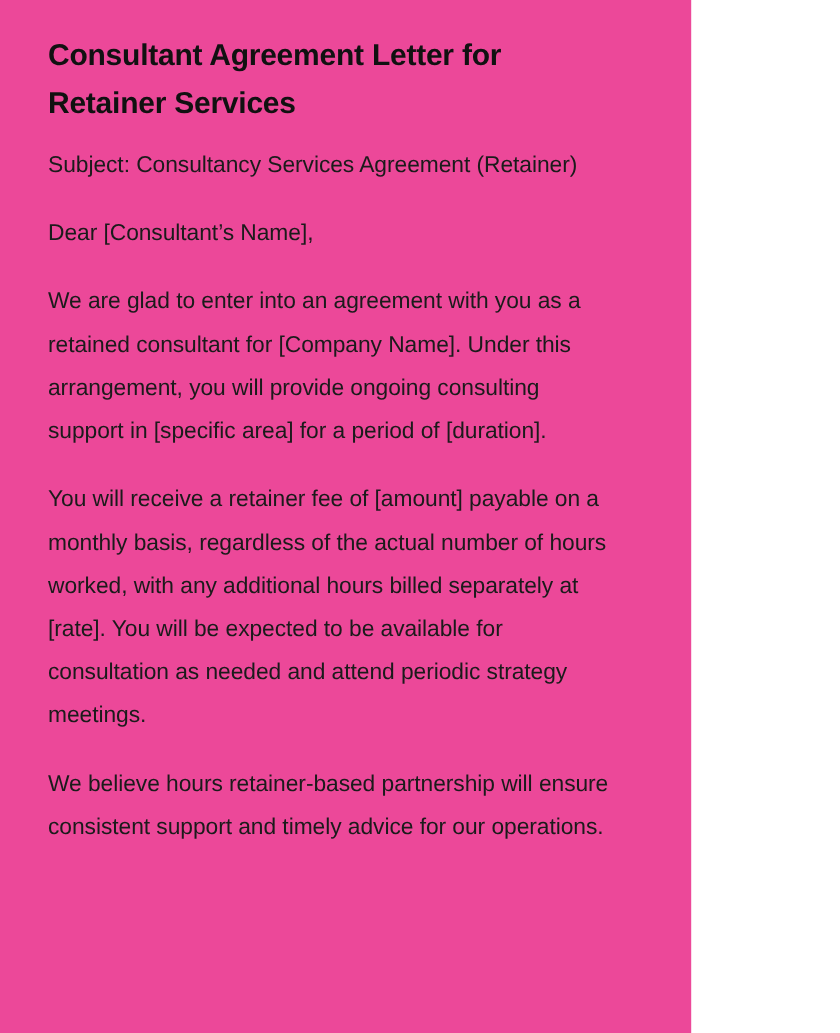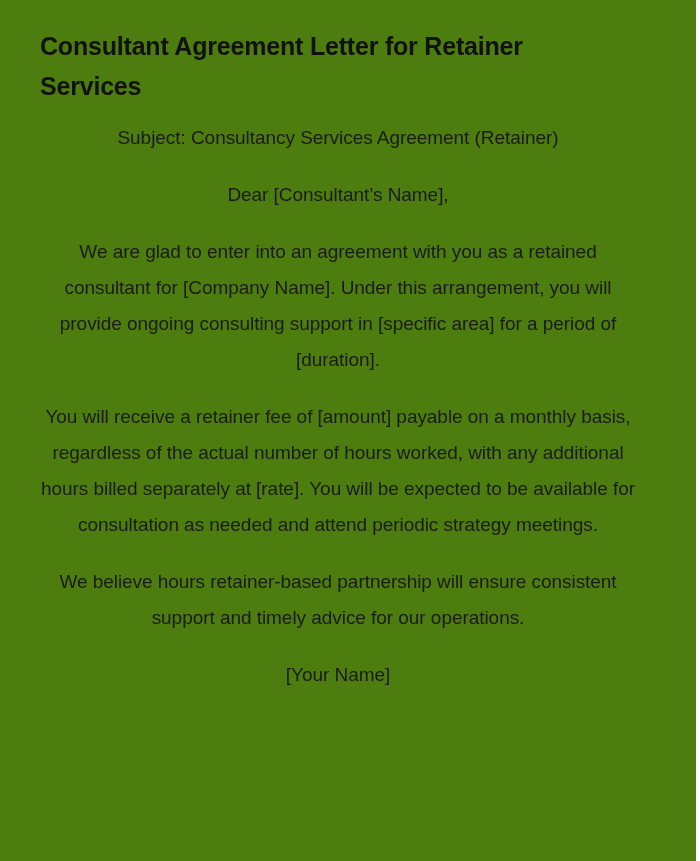--- a/index.html
+++ b/index.html
@@ -9,24 +9,24 @@
   }
   body {
     width: 700px;
     height: 861px;
     overflow: hidden;
     font-family: "Liberation Sans", "DejaVu Sans", sans-serif;
     -webkit-font-smoothing: antialiased;
   }
   .letter {
     box-sizing: border-box;
-    width: 696px;
+    width: 576px;
     min-height: 861px;
     padding: 26px 60px 20px 40px;
-    background: #4d7c0f;
+    background: #ec4899;
   }
   .doc-title {
     margin: 0 0 0 0;
     font-size: 25px;
     line-height: 40px;
     font-weight: 700;
     letter-spacing: -0.2px;
     color: #111111;
     max-width: 560px;
     font-stretch: condensed;
@@ -35,35 +35,33 @@
     margin-top: 14px;
   }
   .para {
     margin: 0 0 21px 0;
     font-size: 19px;
     line-height: 36px;
     font-weight: 400;
     color: #1b1b1b;
     max-width: 600px;
     letter-spacing: -0.05px;
-    text-align: center;
   }
   .para:last-child {
     margin-bottom: 0;
   }
 </style>
 </head>
 <body>
 
 <div class="letter">
 
   <h1 class="doc-title">Consultant Agreement Letter for Retainer Services</h1>
 
   <div class="body-block">
     <p class="para">Subject: Consultancy Services Agreement (Retainer)</p>
     <p class="para">Dear [Consultant’s Name],</p>
     <p class="para">We are glad to enter into an agreement with you as a retained consultant for [Company Name]. Under this arrangement, you will provide ongoing consulting support in [specific area] for a period of [duration].</p>
     <p class="para">You will receive a retainer fee of [amount] payable on a monthly basis, regardless of the actual number of hours worked, with any additional hours billed separately at [rate]. You will be expected to be available for consultation as needed and attend periodic strategy meetings.</p>
     <p class="para">We believe hours retainer-based partnership will ensure consistent support and timely advice for our operations.</p>
-    <p class="para">[Your Name]</p>
   </div>
 
 </div>
 
 </body></html>

